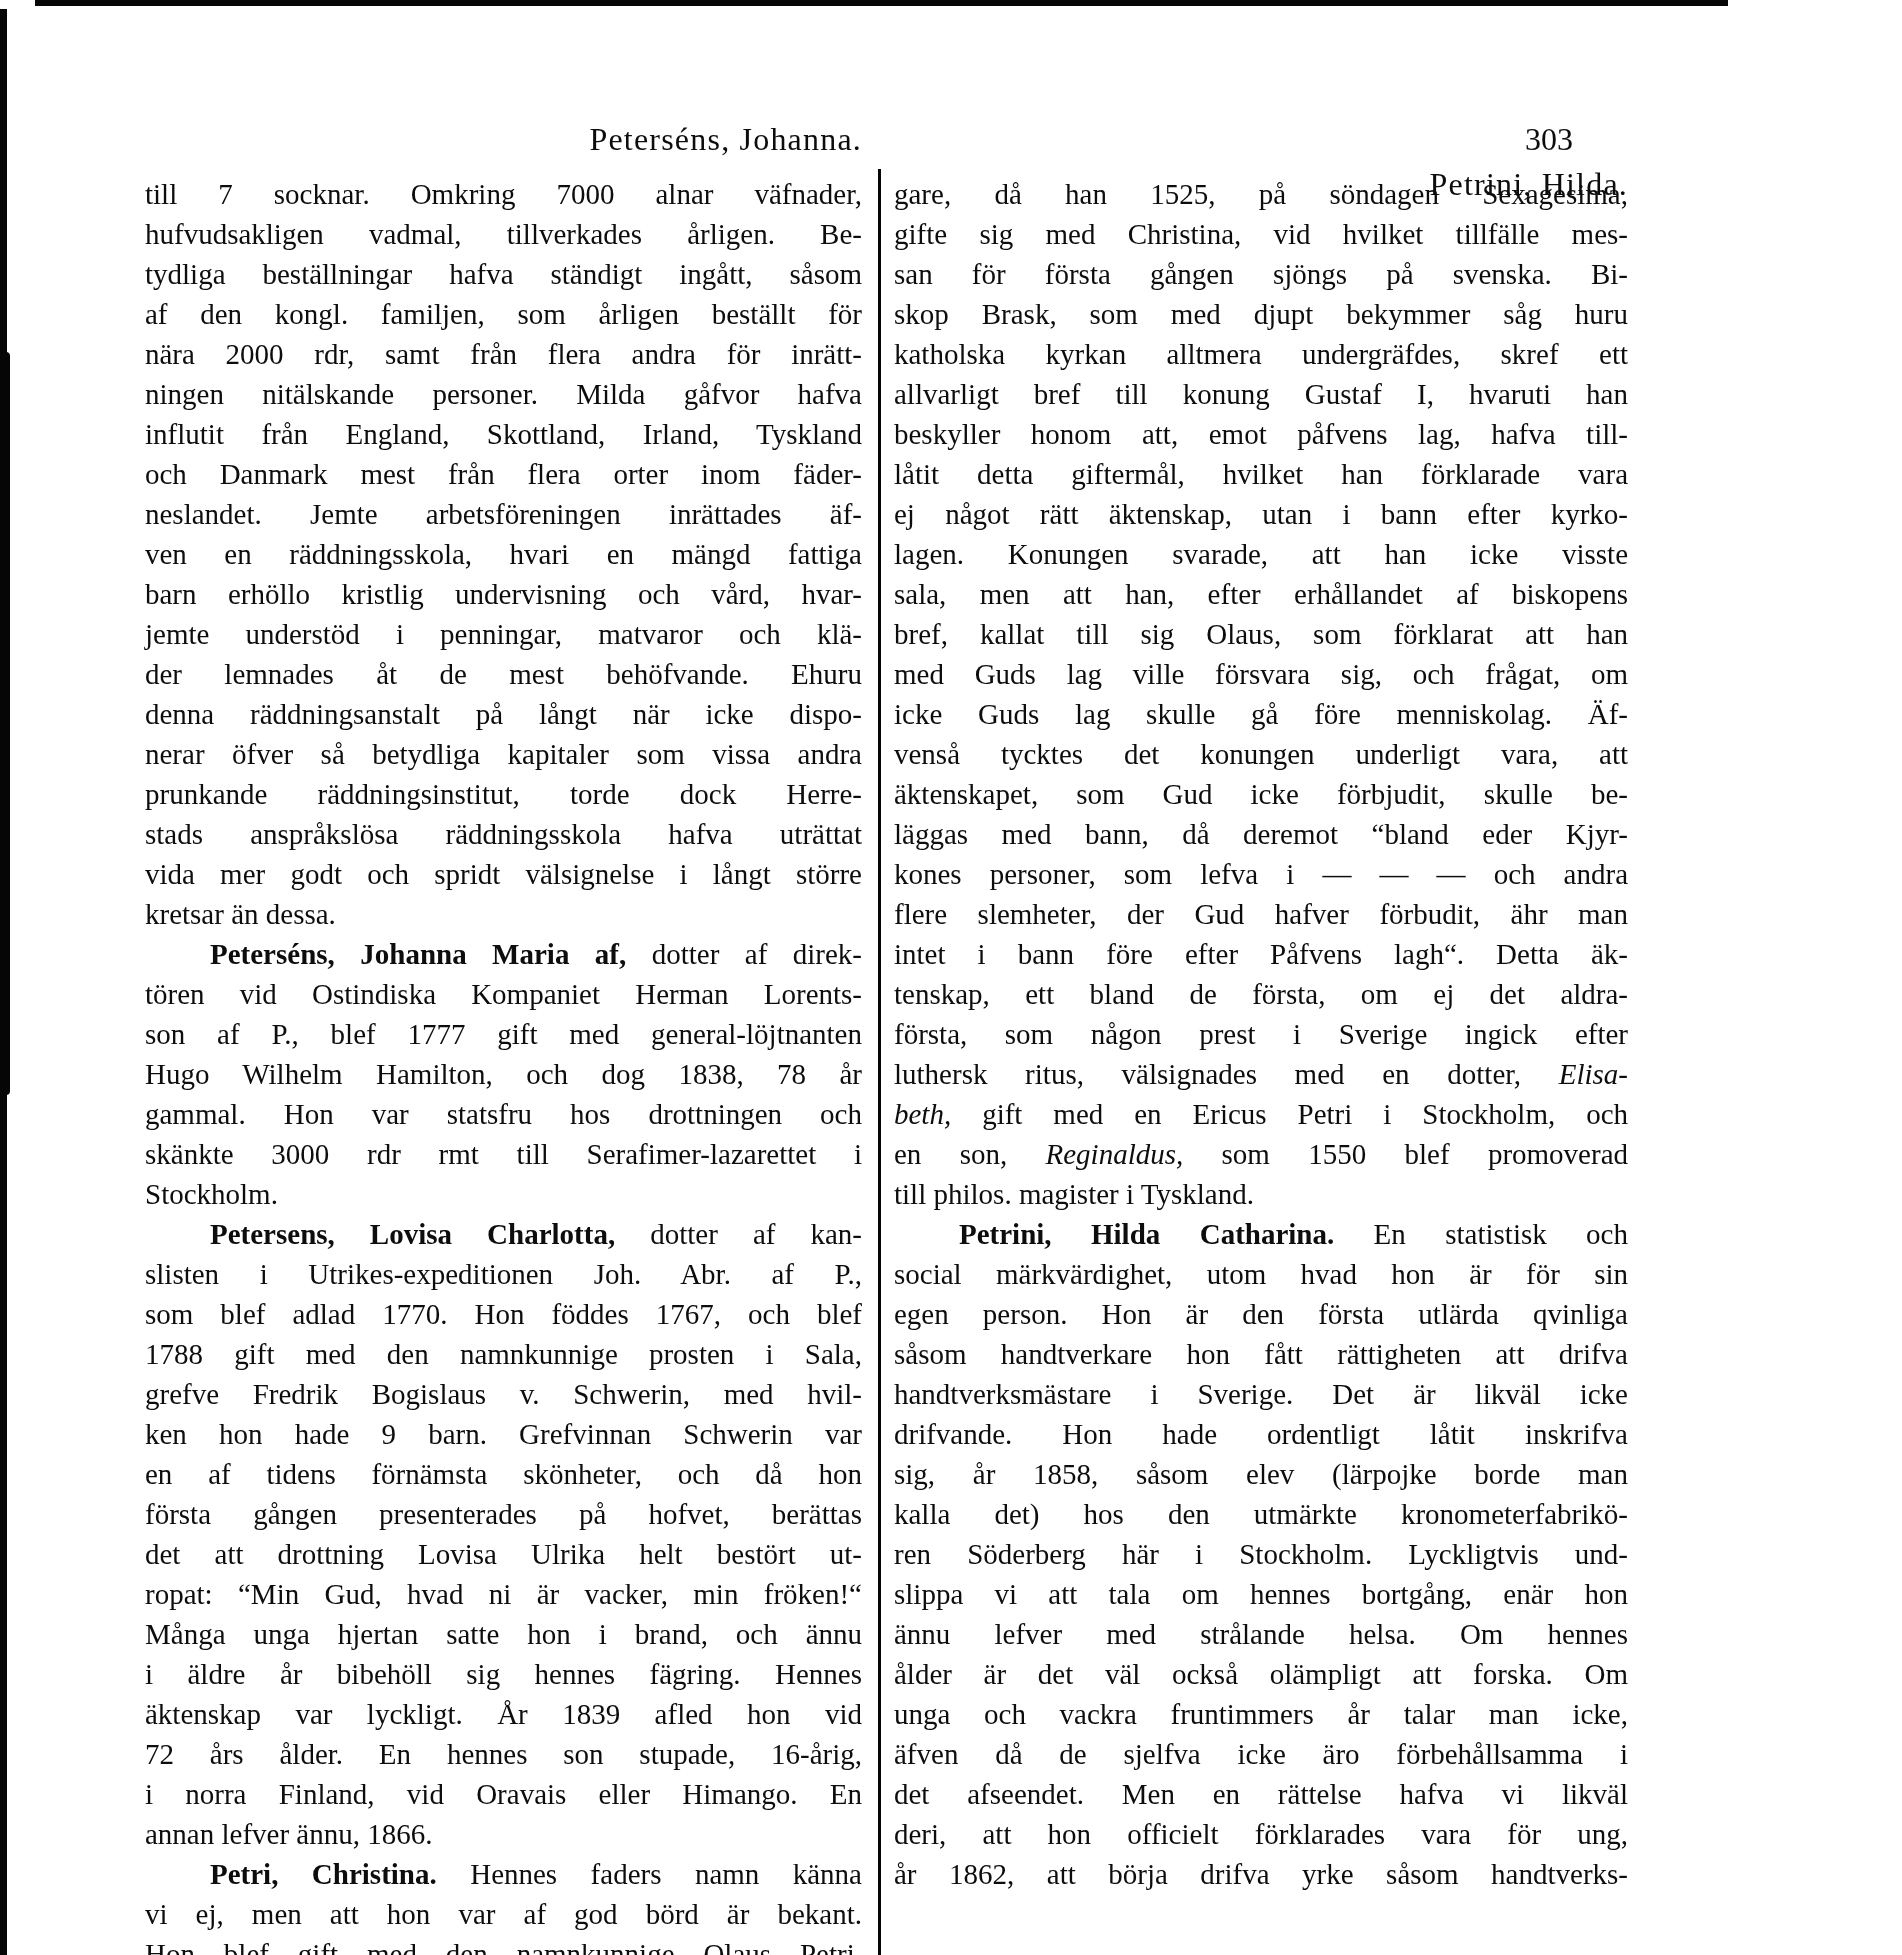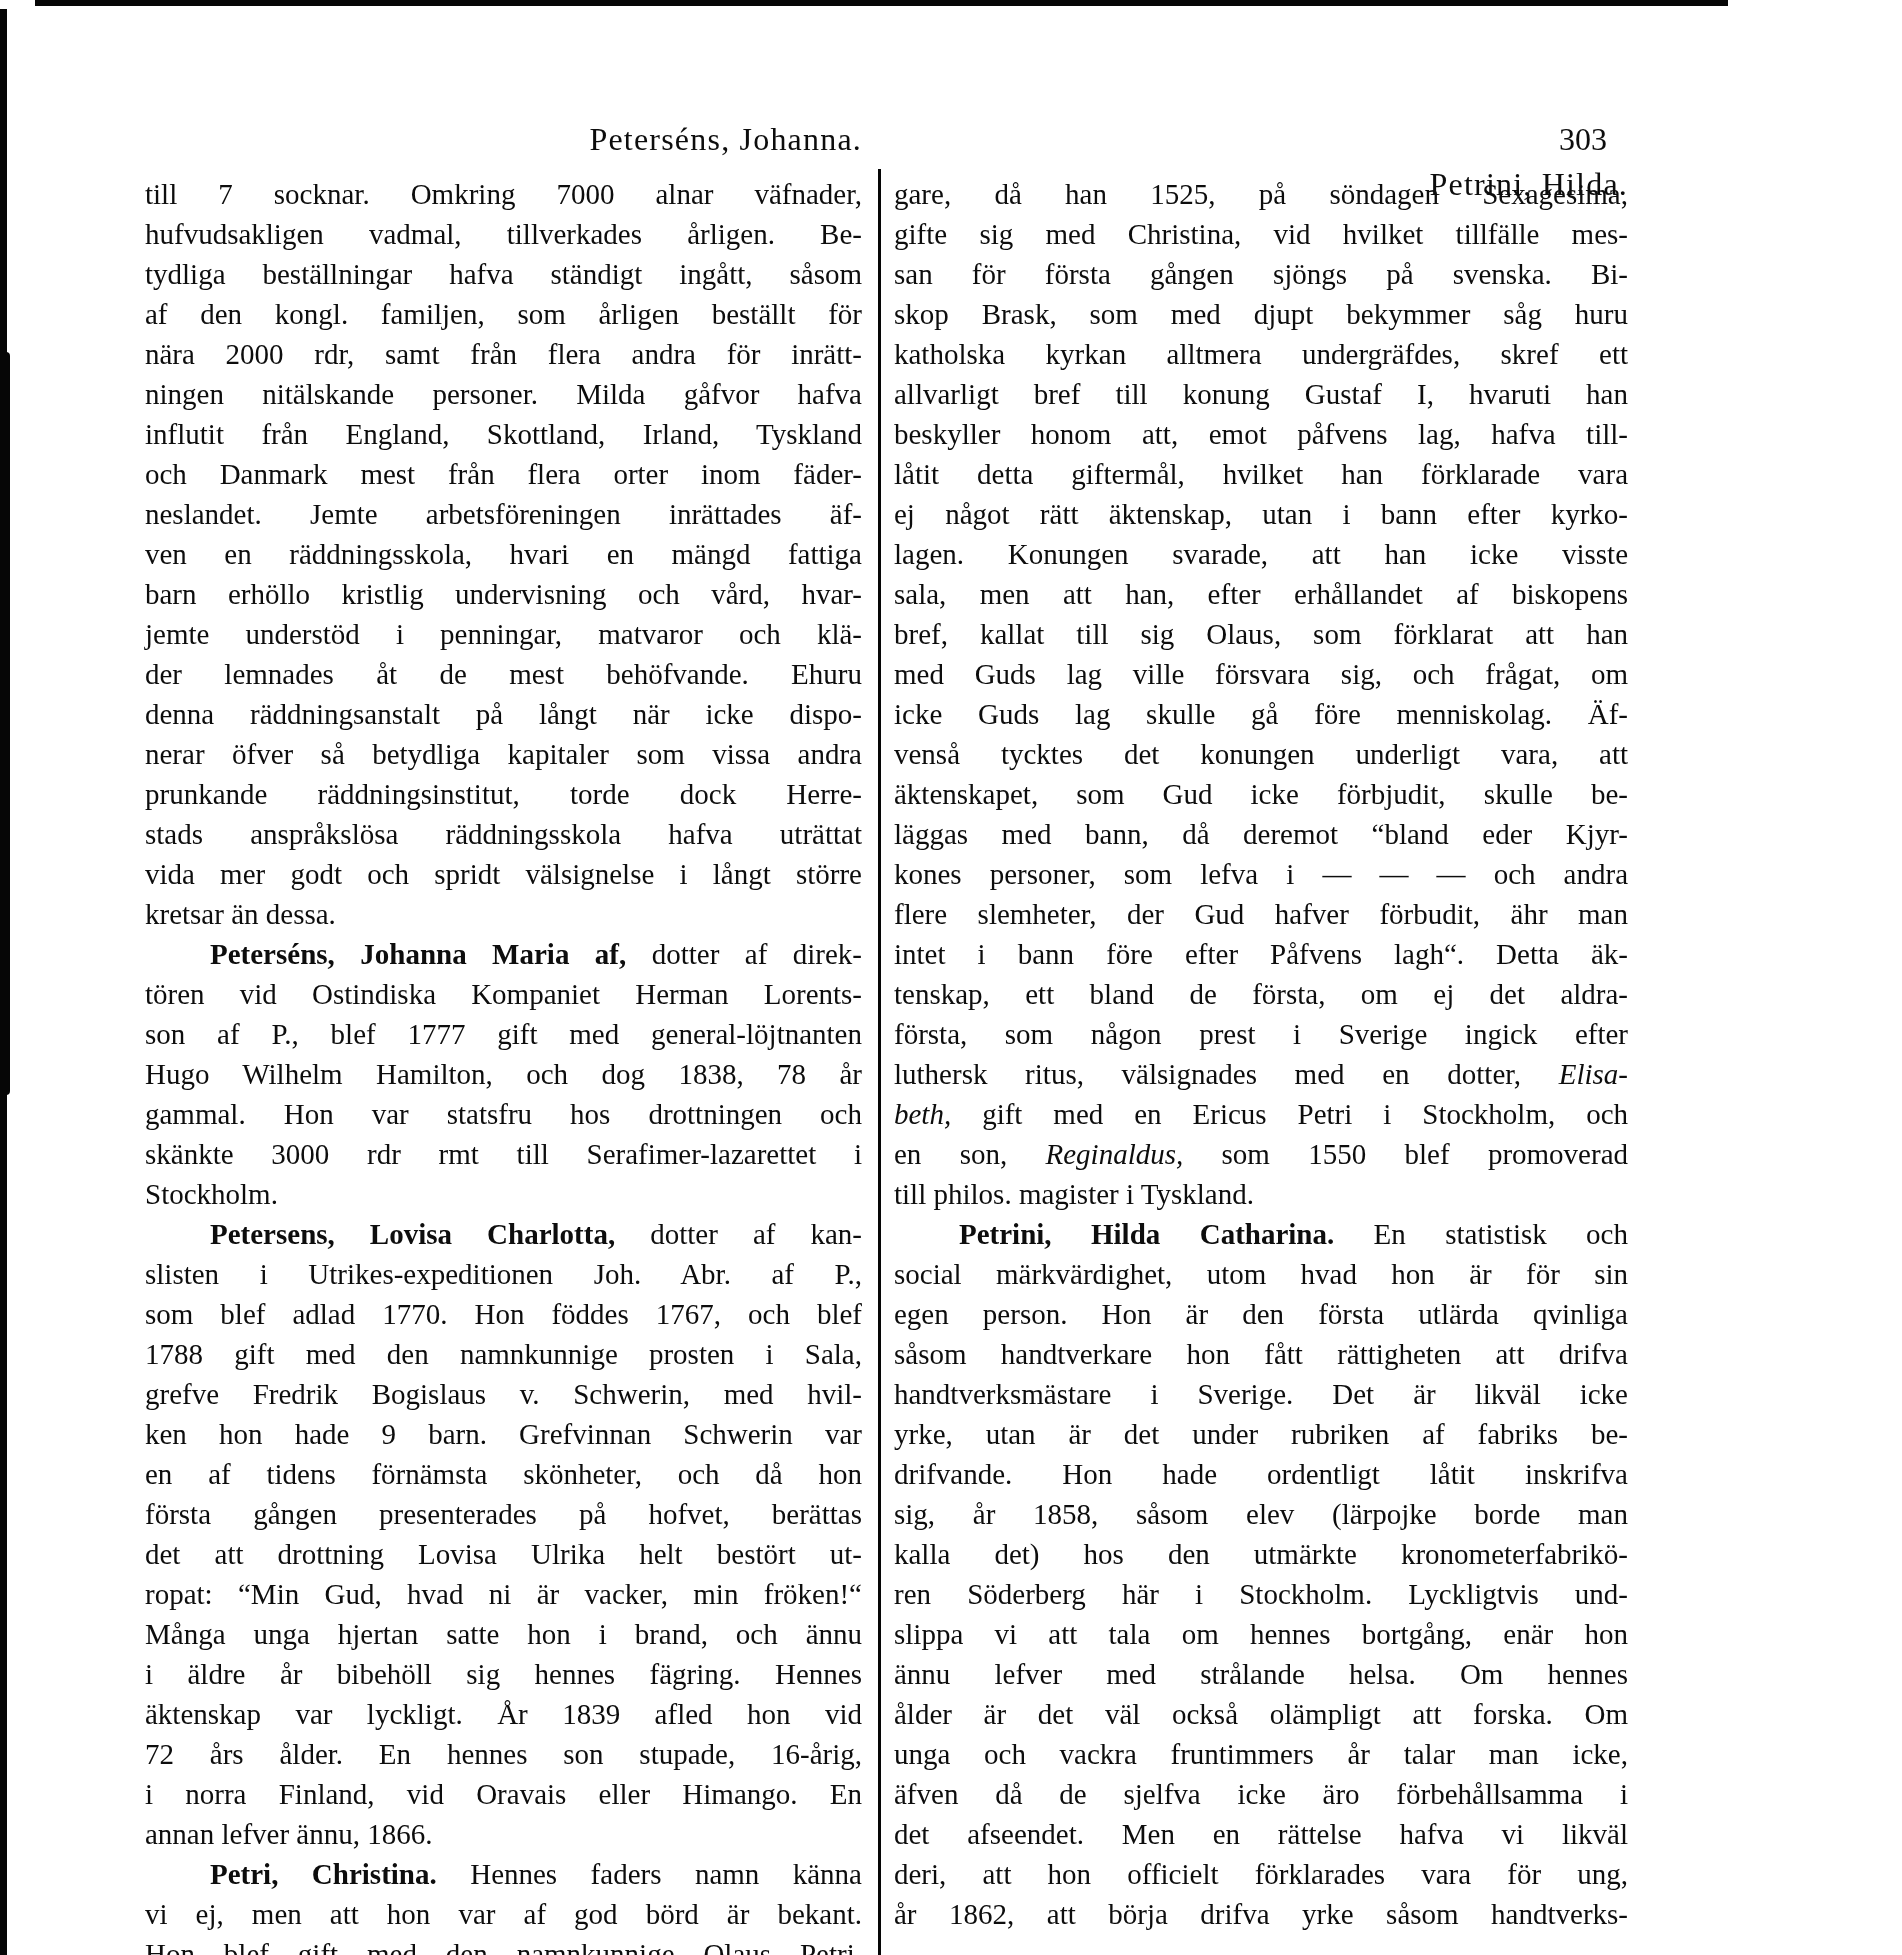--- a/index.html
+++ b/index.html
@@ -37,21 +37,21 @@
   #head-left  { left: 145px;  width: 717px; }
   #head-right { left: 894px; width: 734px; margin-top: 45px; }
   #page-number {
     position: absolute;
     top: 120px;
     left: 1525px;
     width: 116px;
     height: 38px;
     line-height: 38px;
     font-size: 32px;
-    text-align: center;
+    text-align: left;
   }
   
   #col-rule {
     position: absolute;
     left: 878px;
     top: 169px;
     width: 2.7px;
     height: 1909px;
     background: #060606;
   }
@@ -168,21 +168,20 @@
       <div class="line"><span>första, som någon prest i Sverige ingick efter</span></div>
       <div class="line"><span>luthersk ritus, välsignades med en dotter, </span><span class="ital">Elisa-</span></div>
       <div class="line"><span class="ital">beth,</span><span> gift med en Ericus Petri i Stockholm, och</span></div>
       <div class="line"><span>en son, </span><span class="ital">Reginaldus,</span><span> som 1550 blef promoverad</span></div>
       <div class="line end"><span>till philos. magister i Tyskland.</span></div>
       <div class="line indent"><span class="bold">Petrini, Hilda Catharina.</span><span> En statistisk och</span></div>
       <div class="line"><span>social märkvärdighet, utom hvad hon är för sin</span></div>
       <div class="line"><span>egen person. Hon är den första utlärda qvinliga</span></div>
       <div class="line"><span>såsom handtverkare hon fått rättigheten att drifva</span></div>
       <div class="line"><span>handtverksmästare i Sverige. Det är likväl icke</span></div>
-      <div class="line"><span>yrke, utan är det under rubriken af fabriks be-</span></div>
       <div class="line"><span>drifvande. Hon hade ordentligt låtit inskrifva</span></div>
       <div class="line"><span>sig, år 1858, såsom elev (lärpojke borde man</span></div>
       <div class="line"><span>kalla det) hos den utmärkte kronometerfabrikö-</span></div>
       <div class="line"><span>ren Söderberg här i Stockholm. Lyckligtvis und-</span></div>
       <div class="line"><span>slippa vi att tala om hennes bortgång, enär hon</span></div>
       <div class="line"><span>ännu lefver med strålande helsa. Om hennes</span></div>
       <div class="line"><span>ålder är det väl också olämpligt att forska. Om</span></div>
       <div class="line"><span>unga och vackra fruntimmers år talar man icke,</span></div>
       <div class="line"><span>äfven då de sjelfva icke äro förbehållsamma i</span></div>
       <div class="line"><span>det afseendet. Men en rättelse hafva vi likväl</span></div>

